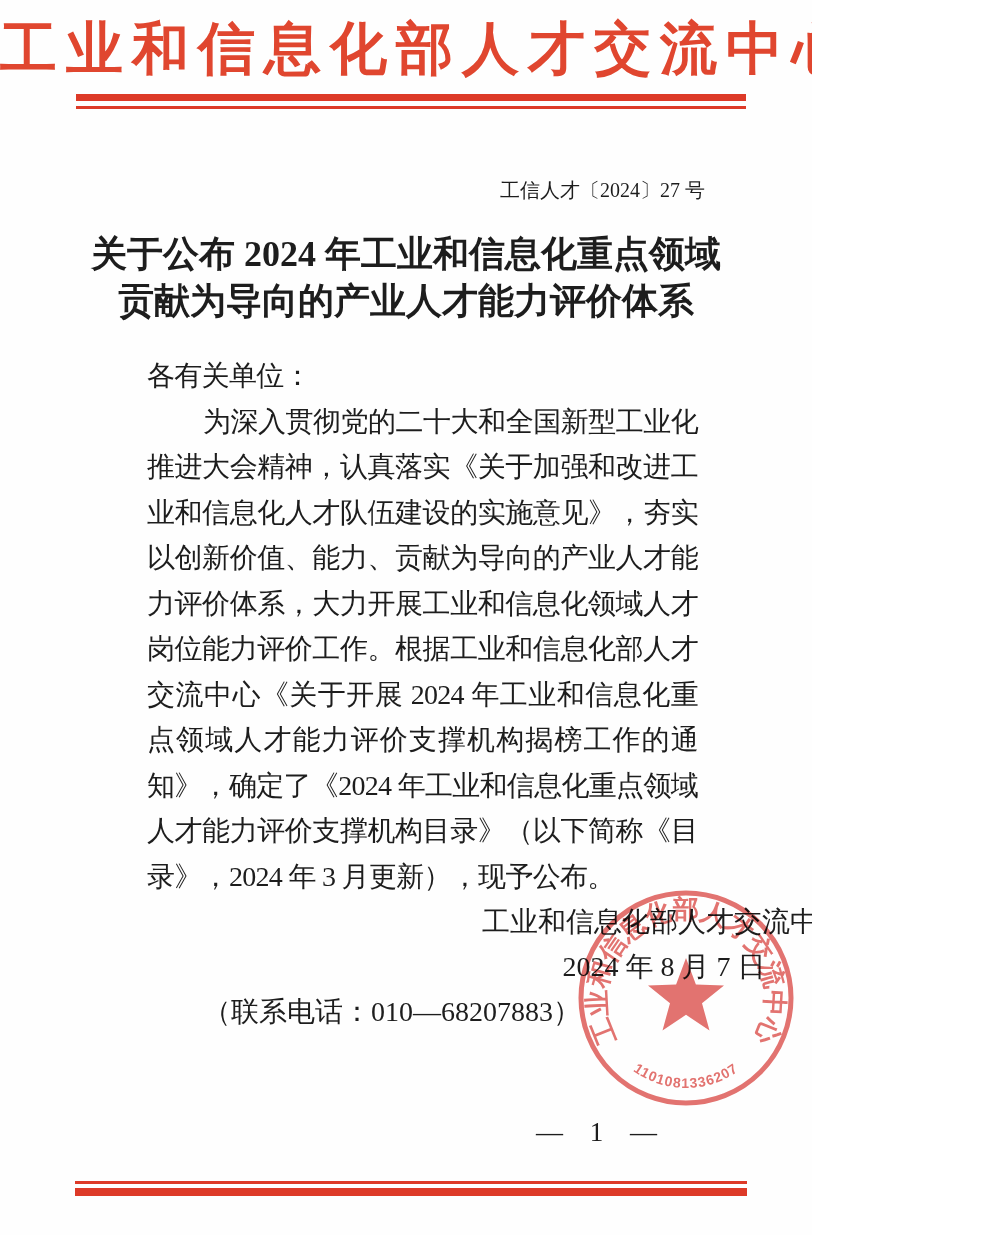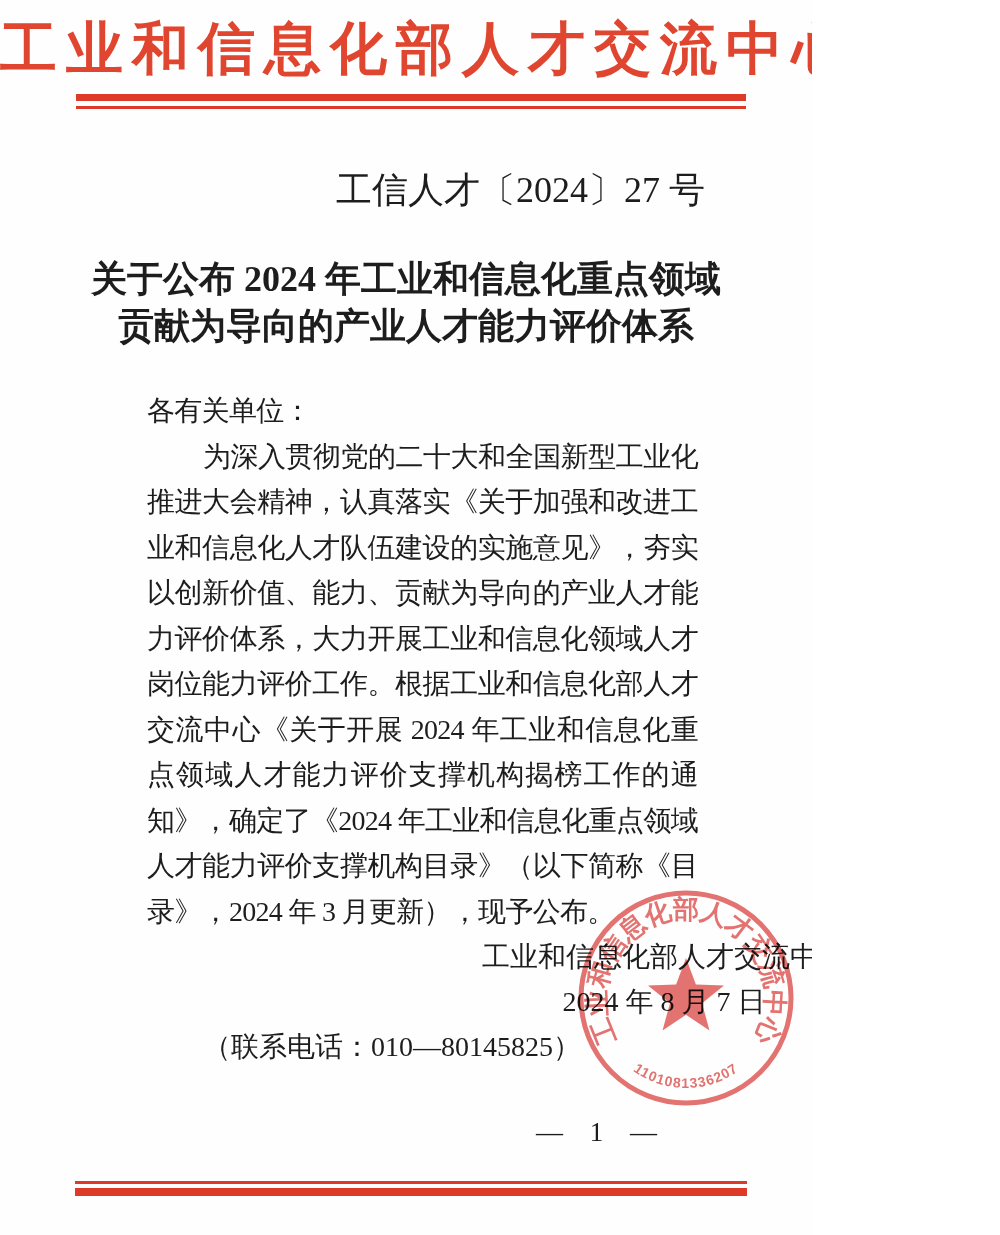--- a/index.html
+++ b/index.html
@@ -31,34 +31,34 @@
     letter-spacing:9px;
     white-space:nowrap;
   }
   .rule{background:var(--red-line);}
   .rule-thick-top{height:7px;margin:10px 66px 0 76px;}
   .rule-thin-top{height:3px;margin:5px 66px 0 76px;}
   
   .doc-number{
     margin:63px 107px 0 0;
     text-align:right;
-    font-size:36px;
+    font-size:20px;
     line-height:36px;
   }
   
   .title{
-    margin-top:48px;
+    margin-top:23px;
     text-align:center;
     font-size:36px;
     line-height:47px;
     font-weight:bold;
   }
   
   .body-text{
-    margin:38px 114px 0 147px;
+    margin:28px 114px 0 147px;
     font-size:28px;
     line-height:45.5px;
     letter-spacing:-0.7px;
     text-align:justify;
   }
   .body-text p.indent{text-indent:2em;}
   .attachment{
     margin:44px 114px 0 147px;
     font-size:28px;
     line-height:45.5px;
@@ -127,21 +127,21 @@
     <p>各有关单位：</p>
     <p class="indent">为深入贯彻党的二十大和全国新型工业化推进大会精神，认真落实《关于加强和改进工业和信息化人才队伍建设的实施意见》，夯实以创新价值、能力、贡献为导向的产业人才能力评价体系，大力开展工业和信息化领域人才岗位能力评价工作。根据工业和信息化部人才交流中心《关于开展 2024 年工业和信息化重点领域人才能力评价支撑机构揭榜工作的通知》，确定了《2024 年工业和信息化重点领域人才能力评价支撑机构目录》（以下简称《目录》，2024 年 3 月更新），现予公布。</p>
   </div>
 
 
   <div class="sign-block">
     <div>工业和信息化部人才交流中心</div>
     <div>2024 年 8 月 7 日</div>
   </div>
 
-  <p class="contact">（联系电话：010—80145825）</p>
+  <p class="contact">（联系电话：010—68207883）</p>
 
   <div class="page-number">— 1 —</div>
 
   <div class="footer-rules">
     <div class="rule rule-thin-bottom"></div>
     <div class="rule rule-thick-bottom"></div>
   </div>
 
   <svg class="stamp" viewBox="0 0 230 230">
     <defs>

